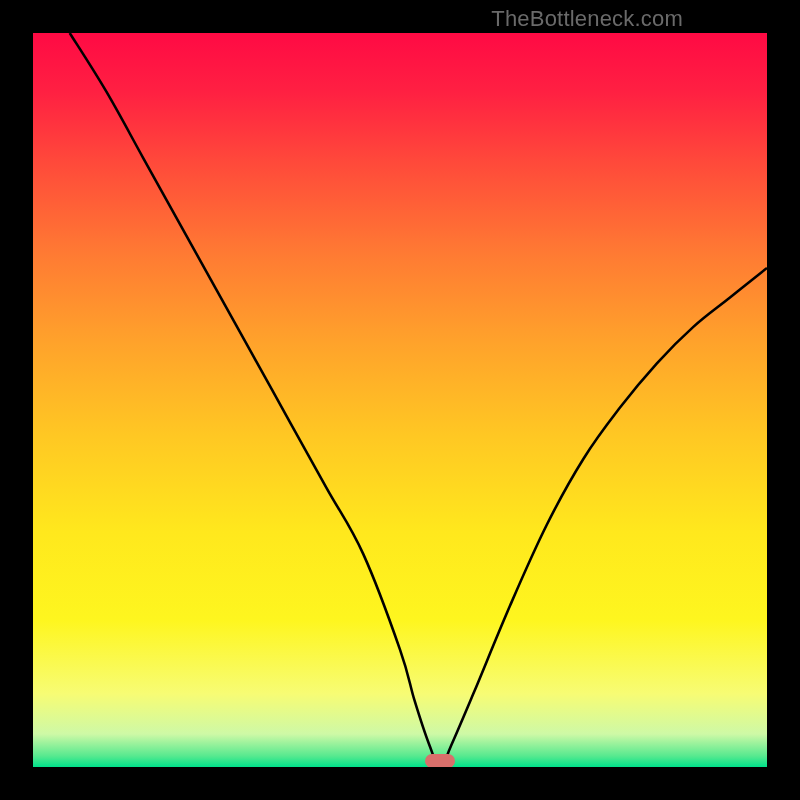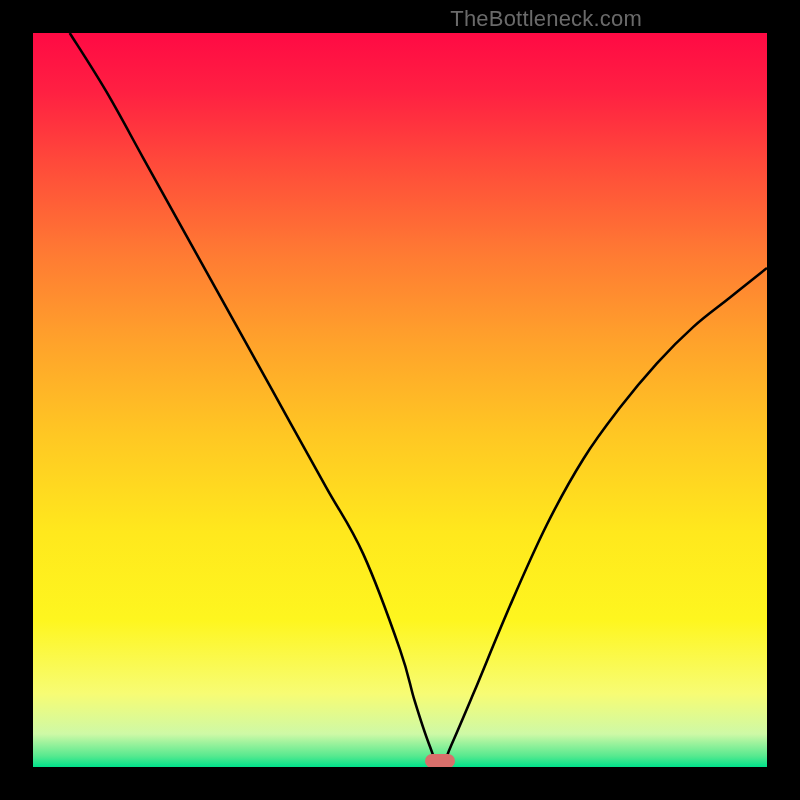--- a/index.html
+++ b/index.html
@@ -9,20 +9,21 @@
     height: 800px;
     background: #000;
     overflow: hidden;
     font-family: Arial, Helvetica, sans-serif;
   }
   .frame {
     position: relative;
     width: 656px;
     height: 800px;
     background: #000;
+    padding-left: 41px;
   }
   .watermark {
     position: absolute;
     top: 6px;
     right: 14px;
     color: #6a6a6a;
     font-size: 22px;
     font-weight: 500;
     letter-spacing: 0.2px;
     z-index: 20;

